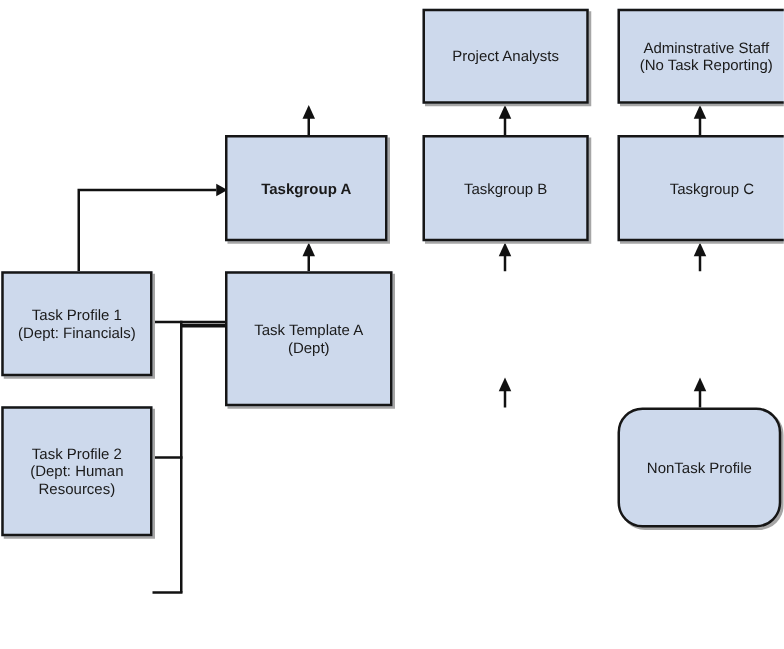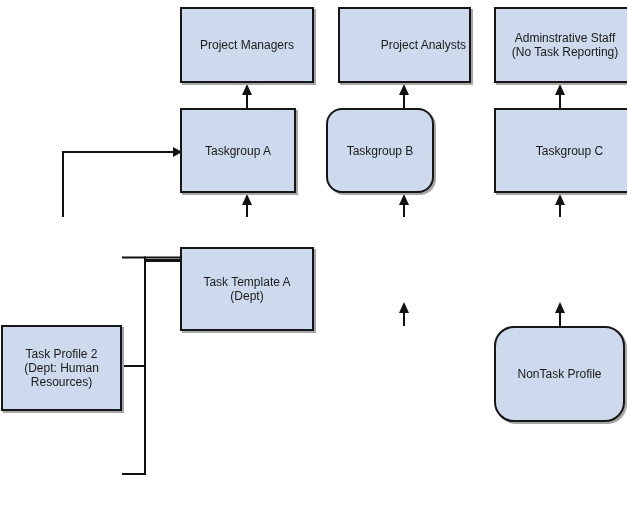--- a/index.html
+++ b/index.html
@@ -42,35 +42,35 @@
   .box-label {
     white-space: pre-wrap;
     font-size: 12px;
     line-height: 14px;
     color: var(--text, #1a1a1a);
     padding: 2px 3px;
   }
 
   
   .b-project-managers   { left: 180px; top: 7px;   width: 134px; height: 76px; }
-  .b-taskgroup-a        { left: 180px; top: 108px; width: 116px; height: 85px; }
-  .b-task-template-a    { left: 180px; top: 217px; width: 134px; height: 84px; margin-top: 30px; }
+  .b-taskgroup-a        { left: 180px; top: 108px; width: 130px; height: 85px; font-weight: bold; }
+  .b-task-template-a    { left: 180px; top: 217px; width: 134px; height: 108px; }
   
-  .b-project-analysts   { left: 338px; top: 7px;   width: 133px; height: 76px; justify-content: flex-end; }
-  .b-taskgroup-b        { left: 326px; top: 108px; width: 108px; height: 85px; border-radius: 16px; }
+  .b-project-analysts   { left: 338px; top: 7px;   width: 133px; height: 76px; }
+  .b-taskgroup-b        { left: 338px; top: 108px; width: 133px; height: 85px; }
   .b-task-template-b    { left: 338px; top: 217px; width: 133px; height: 84px; }
   .b-task-profile-4     { left: 338px; top: 326px; width: 133px; height: 96px; }
   
   .b-administrative-staff { left: 494px; top: 7px;   width: 142px; height: 76px; }
   .b-taskgroup-c          { left: 494px; top: 108px; width: 151px; height: 85px; }
   .b-nontask-template     { left: 494px; top: 217px; width: 131px; height: 84px; }
   .b-nontask-profile      { left: 494px; top: 326px; width: 131px; height: 96px; border-radius: 20px; }
   
   .b-task-profile-1     { left: 1px; top: 217px; width: 121px; height: 84px; }
-  .b-task-profile-2     { left: 1px; top: 325px; width: 121px; height: 86px; }
+  .b-task-profile-2     { left: 1px; top: 325px; width: 121px; height: 104px; }
   .b-task-profile-3     { left: 1px; top: 433px; width: 121px; height: 82px; }
 </style>
 </head>
 <body>
 
 <div class="canvas">
 
   <svg class="connectors" width="627" height="519" viewBox="0 0 627 519" xmlns="http://www.w3.org/2000/svg">
 
     <g>
@@ -121,29 +121,30 @@
       <line x1="145" y1="256.5" x2="145" y2="474"></line>
     </g>
     <g>
       <line x1="122" y1="366" x2="146" y2="366"></line>
     </g>
     <g>
       <line x1="122" y1="474" x2="146" y2="474"></line>
     </g>
   </svg>
 
+  <div class="box b-task-profile-1">
+    <div class="box-label">Task Profile 1
+(Dept: Financials)</div>
+  </div>
   <div class="box b-task-profile-2">
     <div class="box-label">Task Profile 2
 (Dept: Human
 Resources)</div>
   </div>
 
-  <div class="box b-project-managers">
-    <div class="box-label">Project Managers</div>
-  </div>
   <div class="box b-taskgroup-a">
     <div class="box-label">Taskgroup A</div>
   </div>
   <div class="box b-task-template-a">
     <div class="box-label">Task Template A
 (Dept)</div>
   </div>
 
   <div class="box b-project-analysts">
     <div class="box-label">Project Analysts</div>

